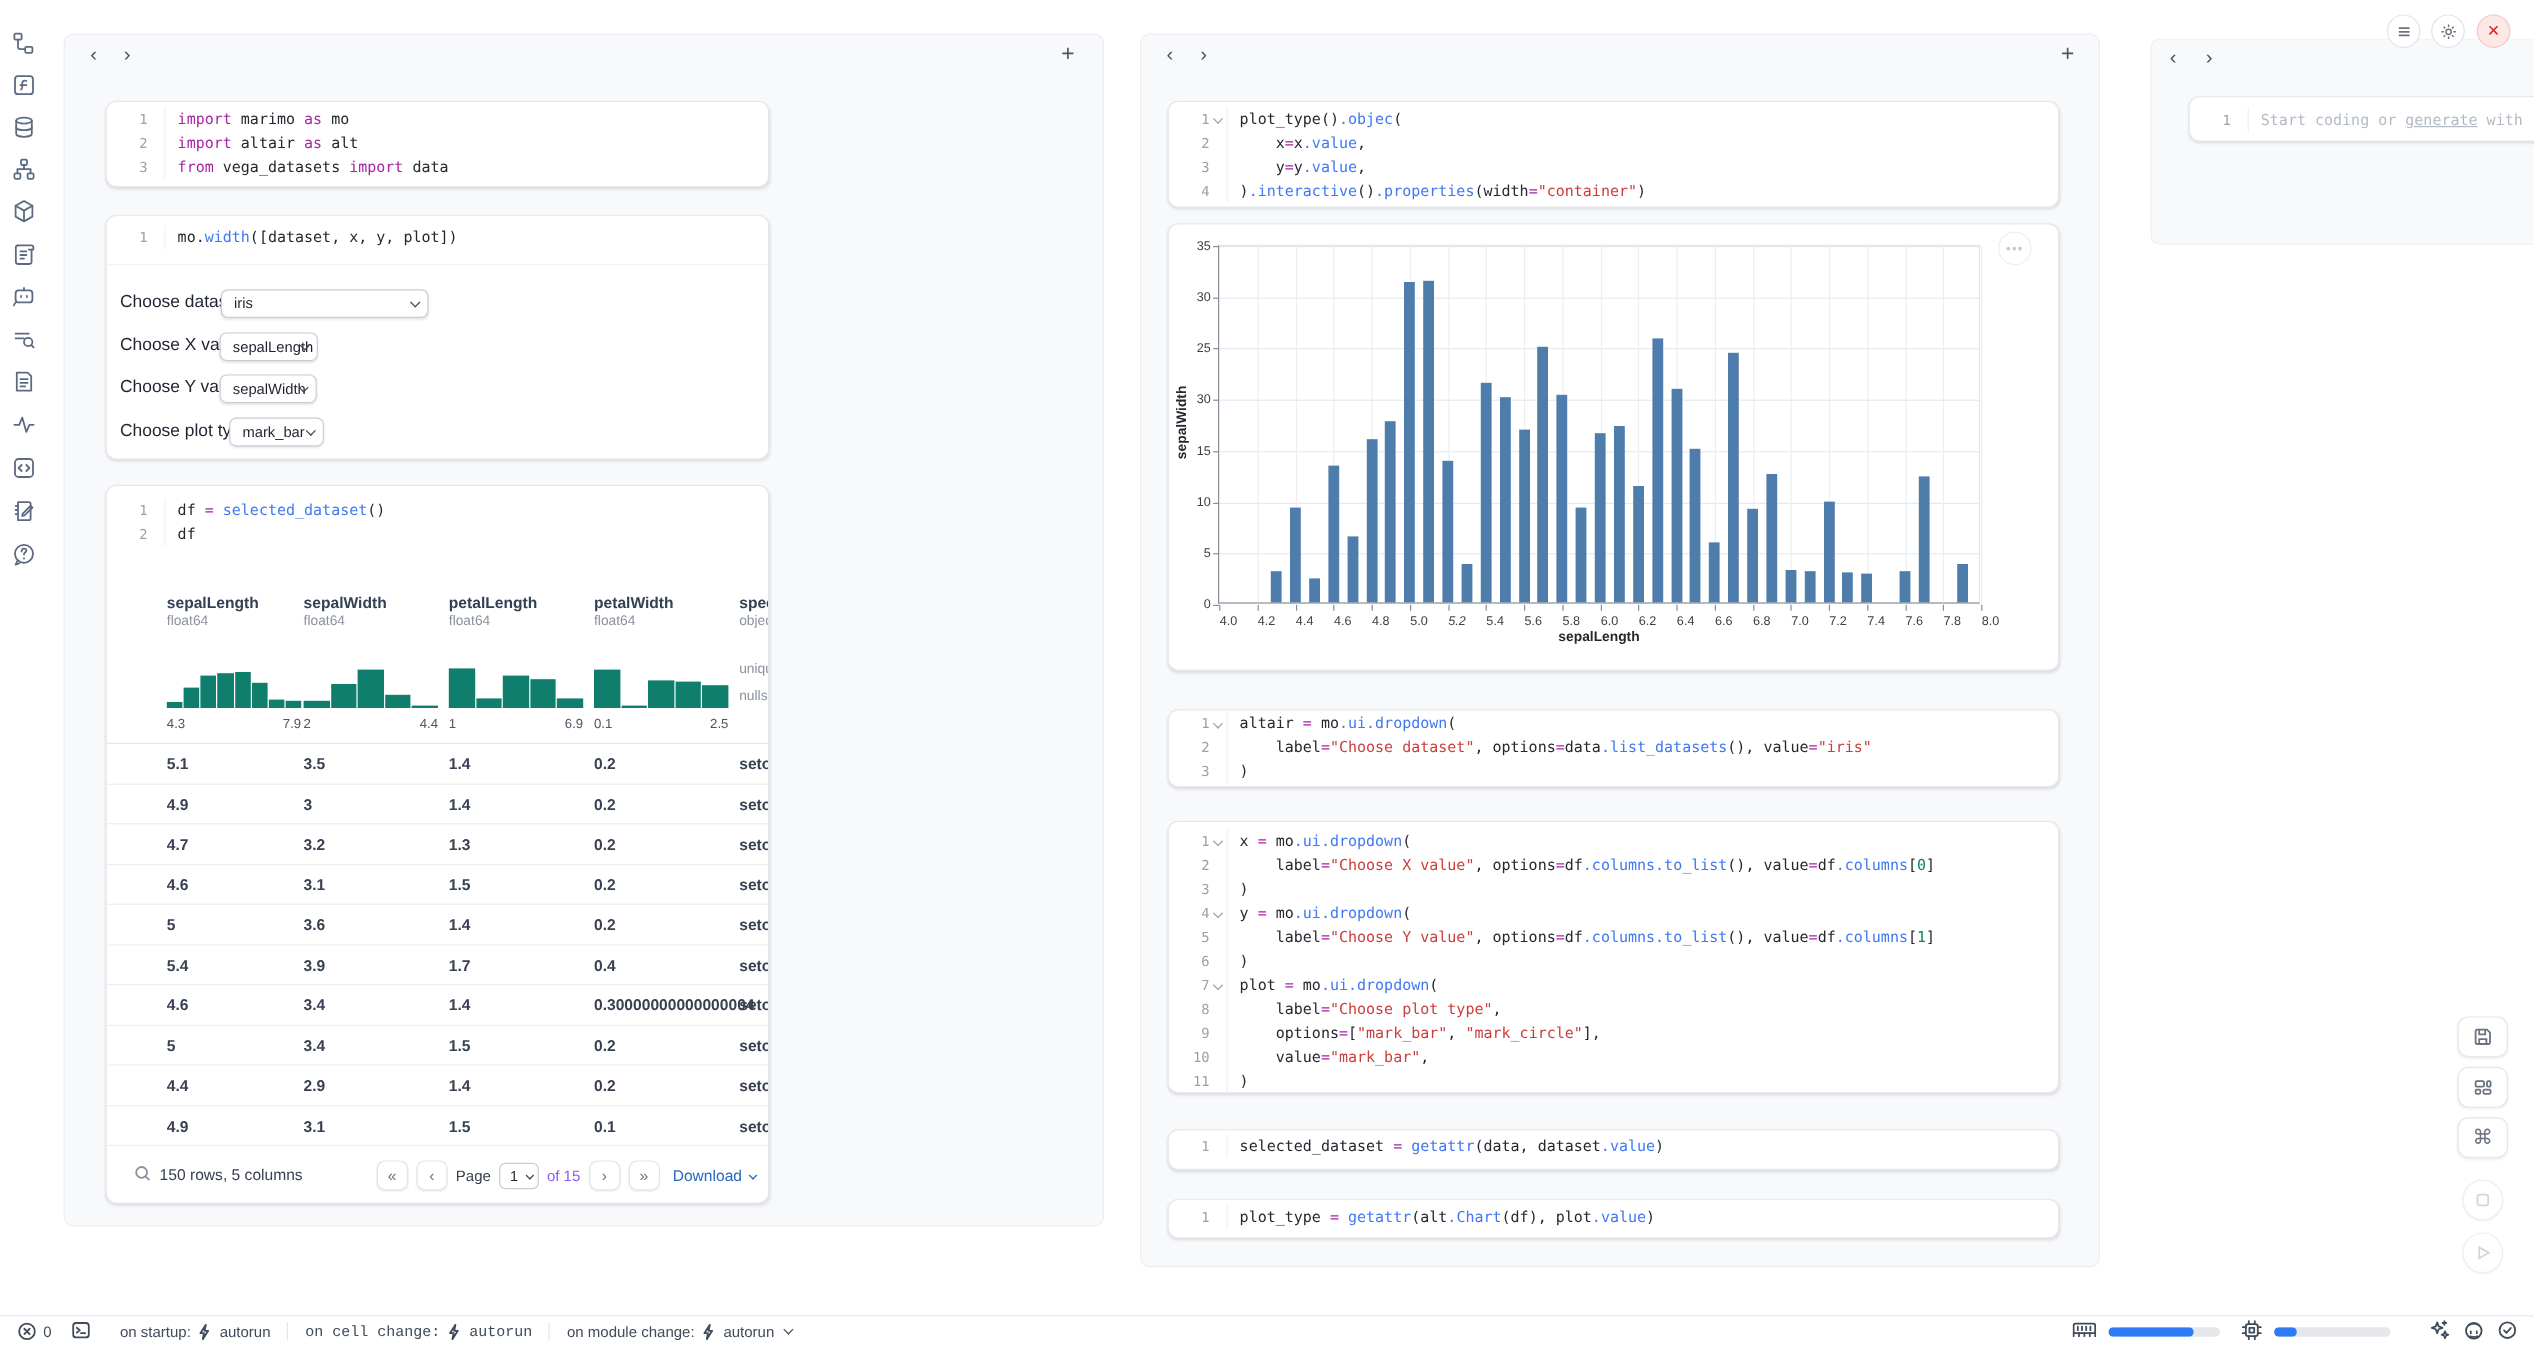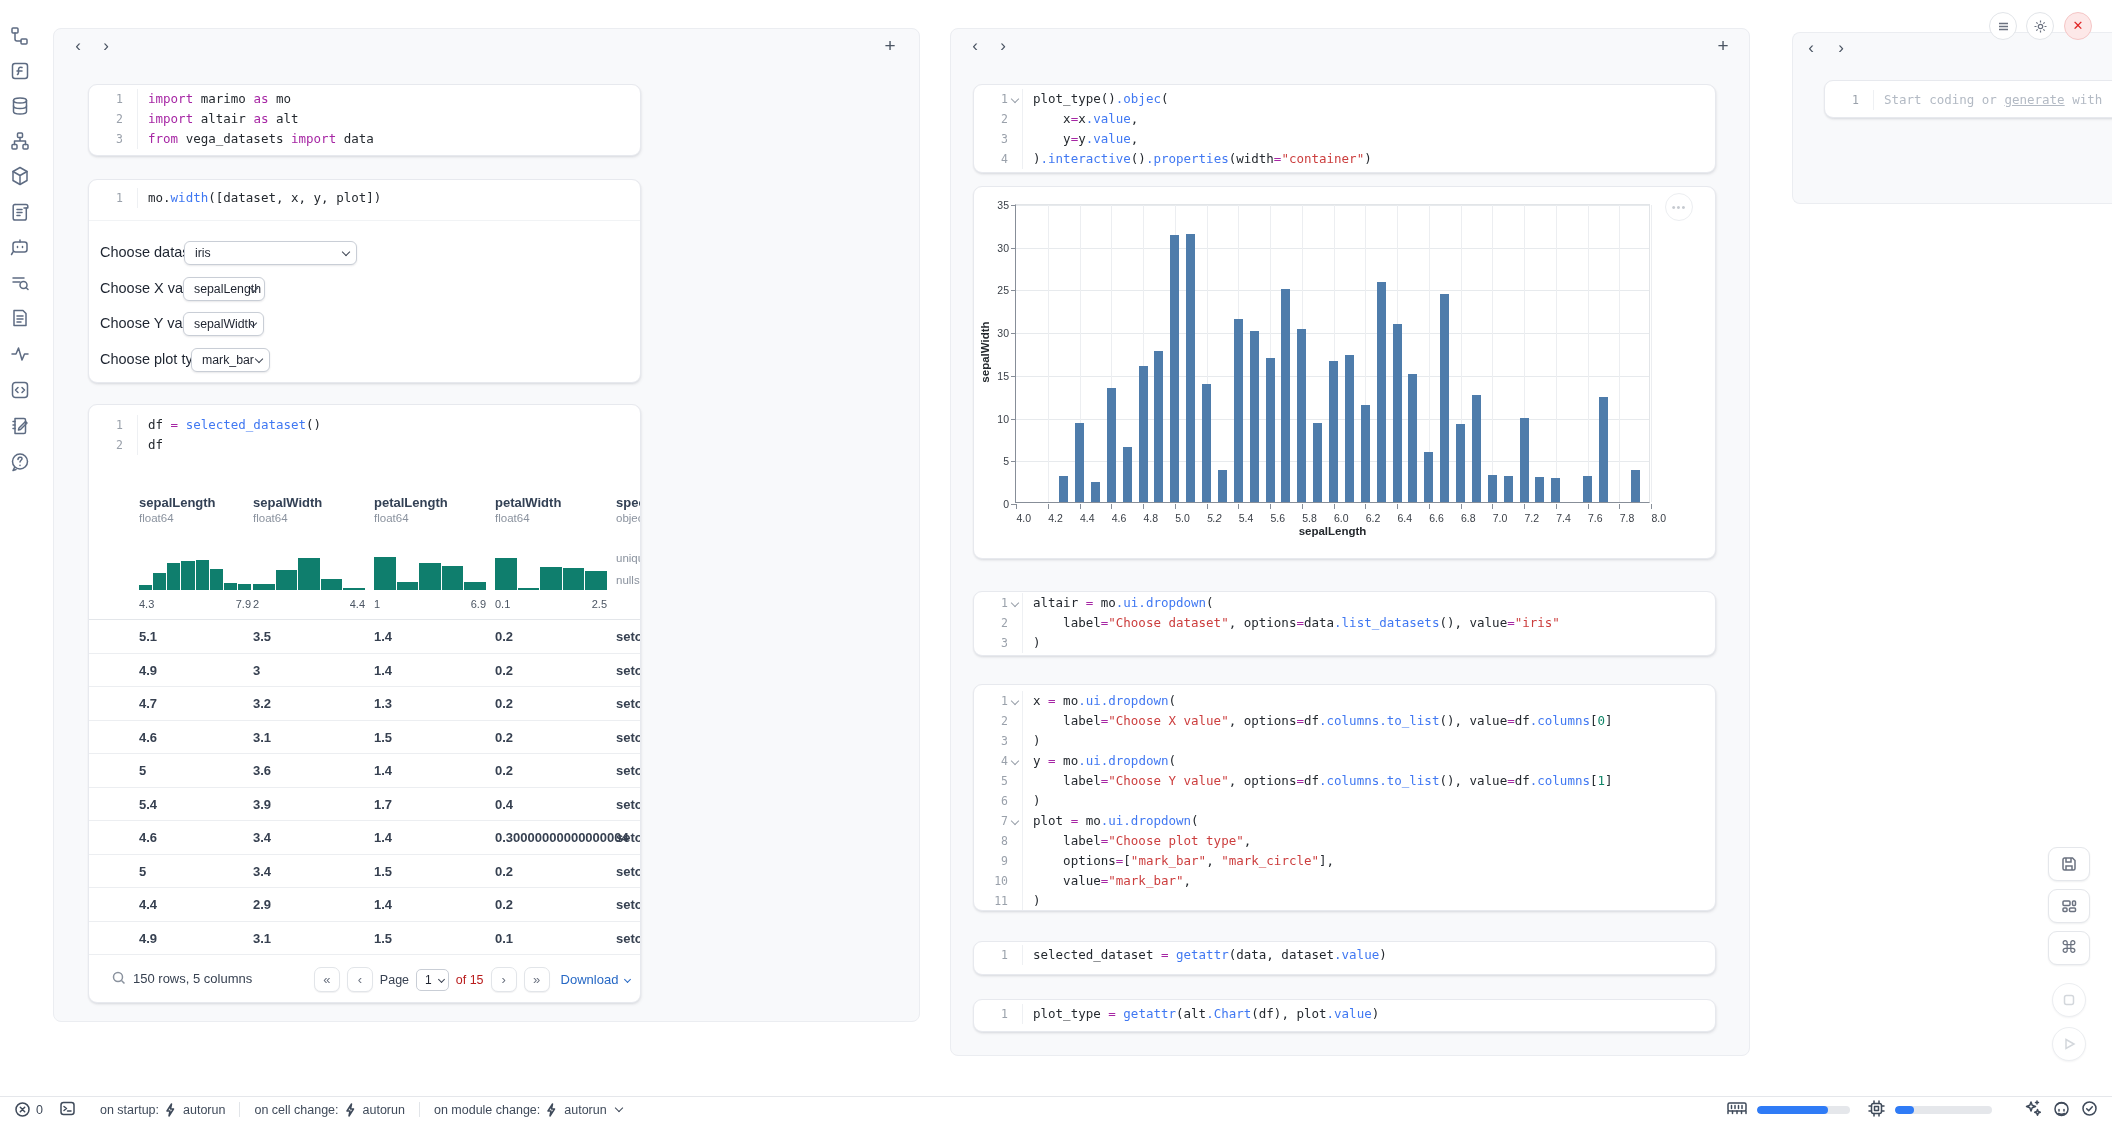--- a/index.html
+++ b/index.html
@@ -337,21 +337,21 @@
             <circle cx="7" cy="7" r="4.5"></circle>
             <path d="M10.5 10.5l3 3"></path>
           </svg>
       </span>
       <span style="position:absolute; left:44px; top:16px; font-size:13px; color:#374151;">150 rows, 5 columns</span>
       <div style="position:absolute; right:10px; top:12px; display:flex; align-items:center; gap:7px;">
         <span class="pg-btn">«</span>
         <span class="pg-btn">‹</span>
         <span style="font-size:12.5px; color:#374151;">Page</span>
         <span class="pg-select"><span>1</span><span class="chev"></span></span>
-        <span style="font-size:12.5px; color:#b91c1c;text-align:center;">of 15</span>
+        <span style="font-size:12.5px; color:#8b5cf6;text-align:center;">of 15</span>
         <span class="pg-btn">›</span>
         <span class="pg-btn">»</span>
         <span style="font-size:13px; color:#2668c5; margin-left:4px;" class="clickable">
           <span>Download</span>
           <span class="chev" style="border-color:#2668c5; width:5px; height:5px; margin-left:3px; vertical-align:2px;"></span>
         </span>
       </div>
     </div>
   </div>
 </div>
@@ -591,21 +591,21 @@
       </svg>
   </span>
   <span style="margin-left:24px; display:flex; align-items:center; gap:6px;" class="clickable">
     <span>on startup:</span>
     <svg width="12" height="14" viewBox="0 0 12 14">
         <path d="M6.5 1L2 8h3l-1 5 4.5-7h-3z"></path>
       </svg>
     <span>autorun</span>
   </span>
   <span class="sb-div"></span>
-  <span style="display:flex; align-items:flex-start; gap:6px;" class="clickable">
+  <span style="display:flex; align-items:flex-start; gap:6px;font-family:Liberation Mono, monospace;" class="clickable">
     <span>on cell change:</span>
     <svg width="12" height="14" viewBox="0 0 12 14">
         <path d="M6.5 1L2 8h3l-1 5 4.5-7h-3z"></path>
       </svg>
     <span>autorun</span>
   </span>
   <span class="sb-div"></span>
   <span style="display:flex; align-items:center; gap:6px;" class="clickable">
     <span>on module change:</span>
     <svg width="12" height="14" viewBox="0 0 12 14">

